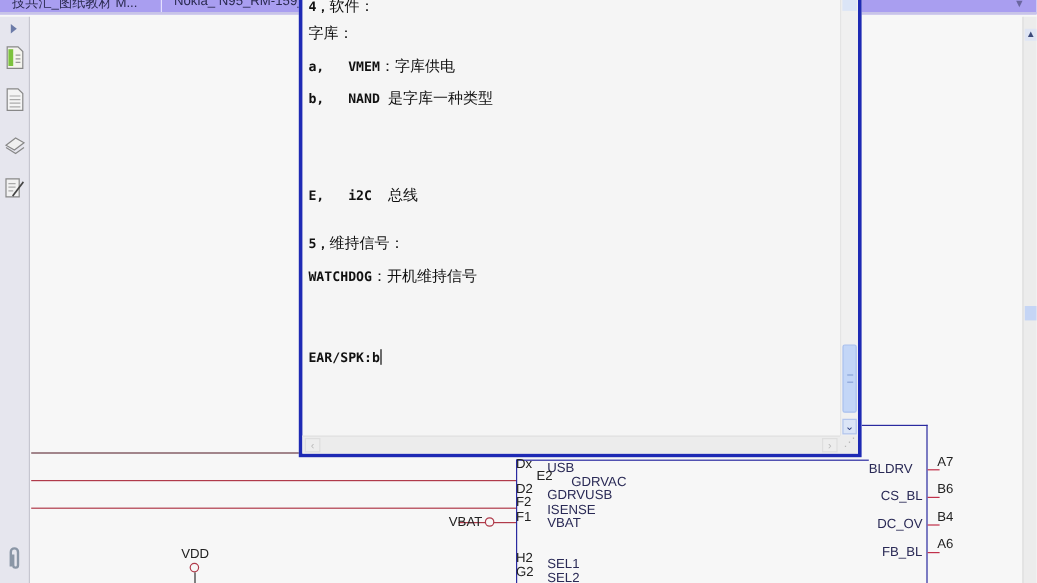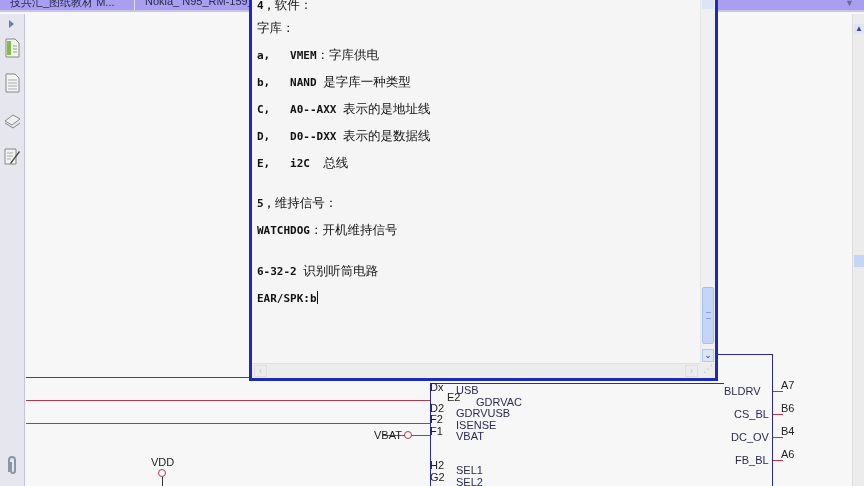--- a/index.html
+++ b/index.html
@@ -156,26 +156,23 @@
     <div class="up">▲</div>
     <div class="thumb"></div>
   </div>
 
   <div class="editor">
     <div class="editor-text">
       <div class="line" style="top:1px;"><b>4，</b><span class="cn">软件：</span></div>
       <div class="line" style="top:24px;"><span class="cn">字库：</span></div>
       <div class="line" style="top:78px;"><b>b,   NAND </b><span class="cn">是字库一种类型</span></div>
       <div class="line" style="top:51px;"><b>a,   VMEM</b><span class="cn">：字库供电</span></div>
-      <div class="line" style="top:105px;"><b>C,   A0--AXX </b><span class="cn">表示的是地址线</span></div>
-      <div class="line" style="top:132px;"><b>D,   D0--DXX </b><span class="cn">表示的是数据线</span></div>
       <div class="line" style="top:159px;"><b>E,   i2C  </b><span class="cn">总线</span></div>
       <div class="line" style="top:199px;"><b>5，</b><span class="cn">维持信号：</span></div>
       <div class="line" style="top:226px;"><b>WATCHDOG</b><span class="cn">：开机维持信号</span></div>
-      <div class="line" style="top:267px;"><b>6-32-2 </b><span class="cn">识别听筒电路</span></div>
       <div class="line" style="top:294px;"><b>EAR/SPK:b</b><span class="caret"></span></div>
     </div>
     <div class="ed-vscroll">
       <div class="btn-up"></div>
       <div class="thumb"></div>
       <div class="btn-down">⌄</div>
     </div>
     <div class="ed-hscroll">
       <div class="btn-left">‹</div>
       <div class="btn-right">›</div>

